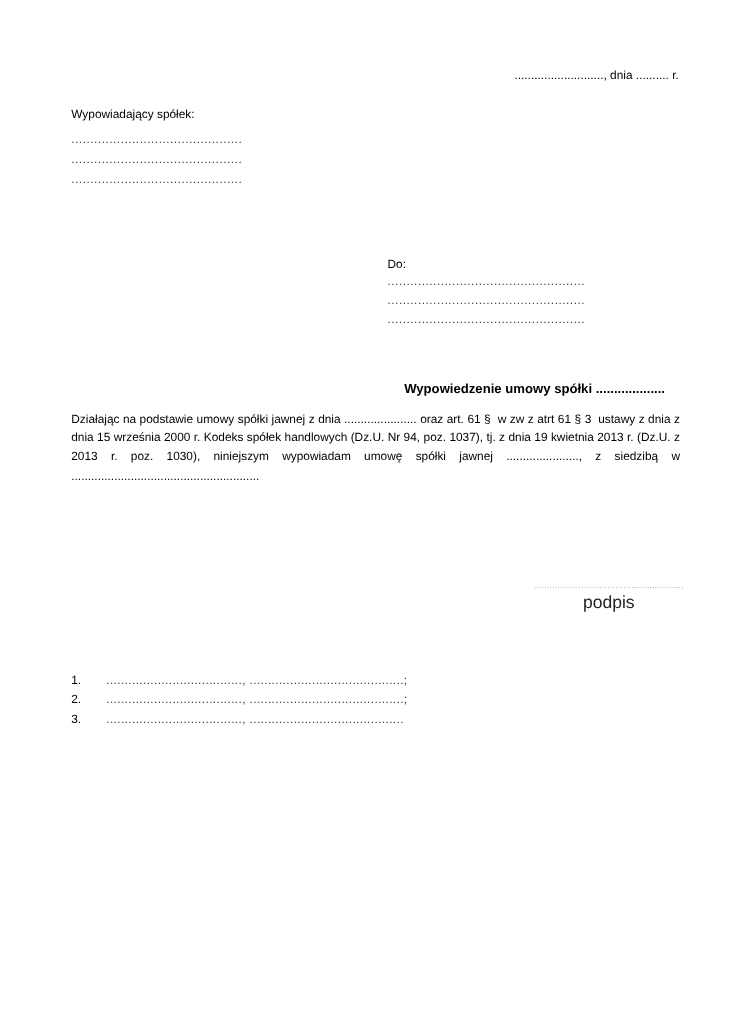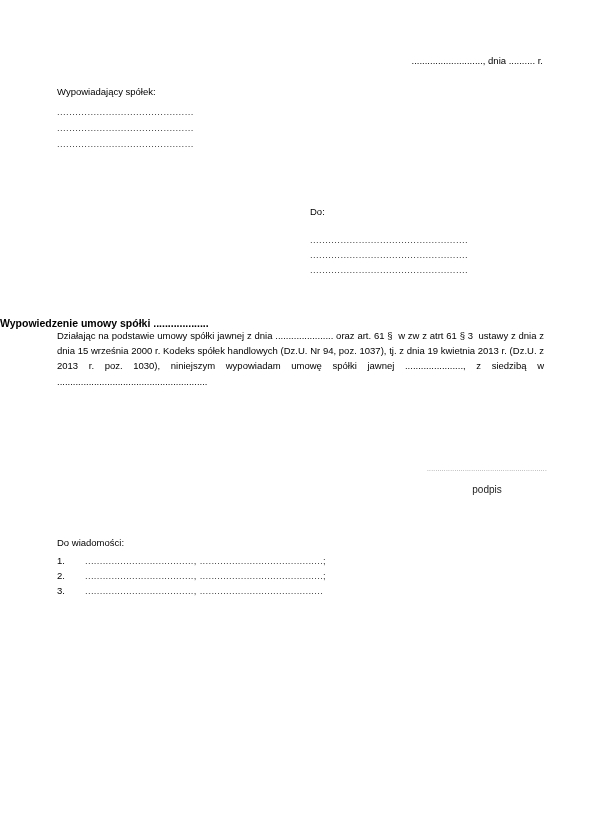--- a/index.html
+++ b/index.html
@@ -12,33 +12,33 @@
   }
   .abs{position:absolute;}
 
   .date-line{top:55px;right:57px;text-align:right;}
 
   .sender{top:86px;left:57px;width:140px;}
   .sender .label{margin-bottom:6px;}
   .fill-line{color:#3a3a3a;line-height:16px;letter-spacing:0.4px;white-space:nowrap;}
 
   .recipient{top:206px;left:310px;width:160px;}
-  .recipient .label{margin-bottom:14px;}
+  .recipient .label{margin-bottom:0;}
   .recipient .fill-line{line-height:15.3px;}
 
-  .doc-title{top:317px;left:0;width:532px;text-align:left;
+  .doc-title{top:305px;left:0;width:532px;text-align:right;
     font-weight:bold;font-size:10.5px;}
 
   .body-par{top:328px;left:57px;width:487px;
     text-align:justify;white-space:pre-wrap;line-height:15.2px;}
 
   .signature{top:465px;left:427px;width:120px;text-align:center;}
   .signature .sig-line{font-size:6.5px;color:#8a8a8a;letter-spacing:0.3px;
     white-space:nowrap;overflow:hidden;line-height:8px;}
-  .signature .sig-label{font-size:10px;color:#222;margin-top:11px;}
+  .signature .sig-label{font-size:14px;color:#222;margin-top:0;}
 
   .distribution{top:537px;left:57px;width:330px;}
   .distribution .label{margin-bottom:4px;}
   .dist-item{display:flex;line-height:15.3px;}
   .dist-item .num{width:28px;flex:0 0 28px;}
   .dist-item .txt{color:#3a3a3a;letter-spacing:0.3px;white-space:nowrap;}
 </style>
 </head>
 <body>
 
@@ -61,21 +61,20 @@
 <div class="abs doc-title">Wypowiedzenie umowy spółki ...................</div>
 
 <div class="abs body-par">Działając na podstawie umowy spółki jawnej z dnia ...................... oraz art. 61 §  w zw z atrt 61 § 3  ustawy z dnia z dnia 15 września 2000 r. Kodeks spółek handlowych (Dz.U. Nr 94, poz. 1037), tj. z dnia 19 kwietnia 2013 r. (Dz.U. z 2013 r. poz. 1030), niniejszym wypowiadam umowę spółki jawnej ......................, z siedzibą w .........................................................</div>
 
 <div class="abs signature">
   <div class="sig-line">............................................................</div>
   <div class="sig-label">podpis</div>
 </div>
 
 <div class="abs distribution">
-  <div class="label">Do wiadomości:</div>
   <div class="dist-item">
     <span class="num">1.</span>
     <span class="txt">....................................., ..........................................;</span>
   </div>
   <div class="dist-item">
     <span class="num">2.</span>
     <span class="txt">....................................., ..........................................;</span>
   </div>
   <div class="dist-item">
     <span class="num">3.</span>

